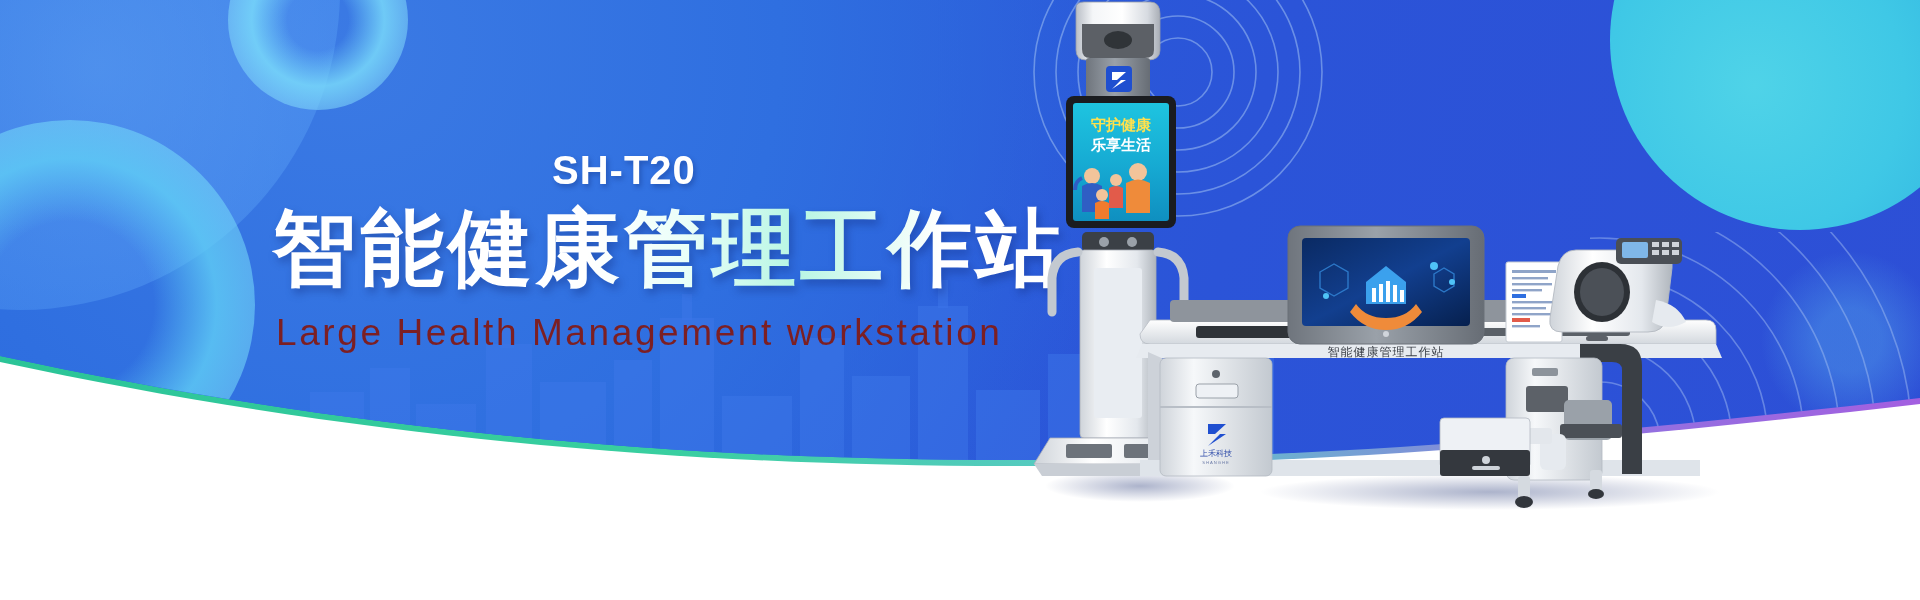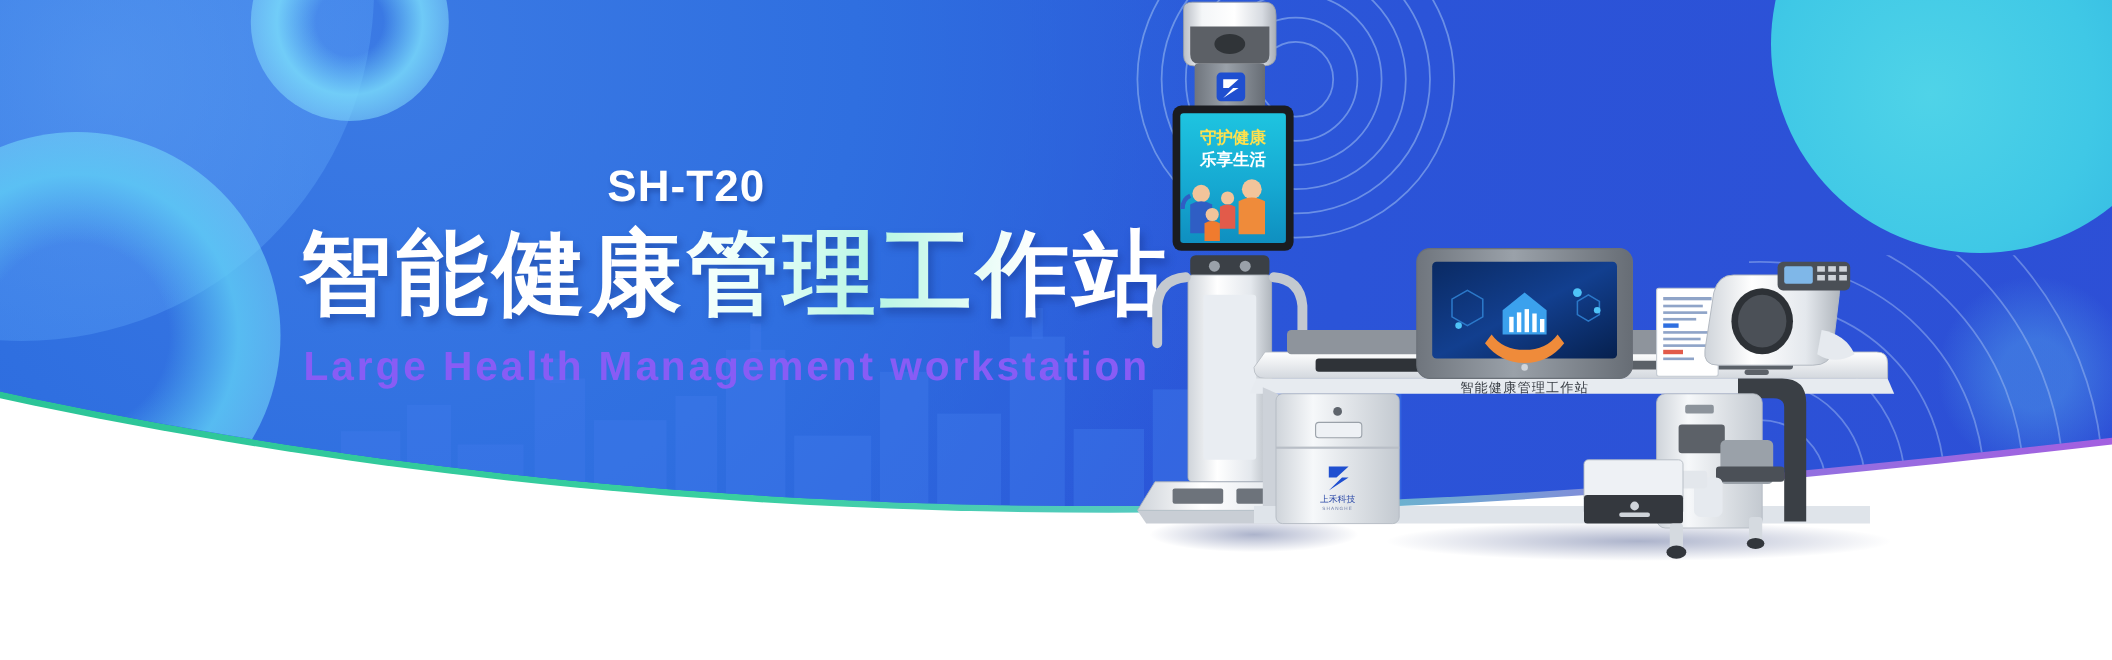--- a/index.html
+++ b/index.html
@@ -62,21 +62,21 @@
     position:absolute;left:272px;top:204px;
     font-size:84px;font-weight:bold;letter-spacing:4px;line-height:1.06;
     background:linear-gradient(95deg,#ffffff 0%,#ffffff 40%,#eafff9 52%,#b7f6e3 66%,#ffffff 84%,#ffffff 100%);
     -webkit-background-clip:text;background-clip:text;
     -webkit-text-fill-color:transparent;color:transparent;
     filter:drop-shadow(3px 5px 4px rgba(14,40,120,.40));
     white-space:nowrap;
   }
   .subhead{
     position:absolute;left:276px;top:312px;
-    font-size:37px;font-weight:700;color:#8b5cf6;letter-spacing:2.6px;
+    font-size:37px;font-weight:400;color:#7f1d1d;letter-spacing:2.6px;
     white-space:nowrap;opacity:.97;
   }
   
   .product{position:absolute;left:1020px;top:0;width:900px;height:600px;}
 </style>
 </head>
 <body>
 
 <div class="banner">
 

